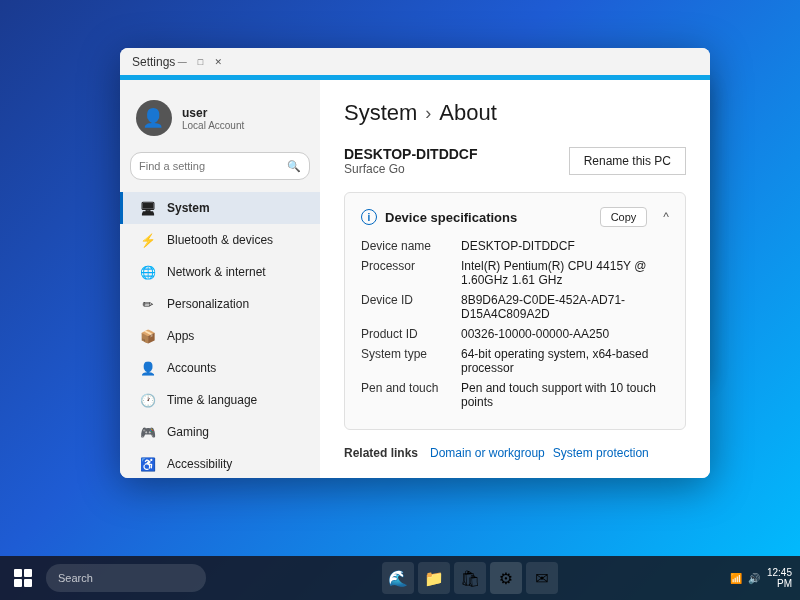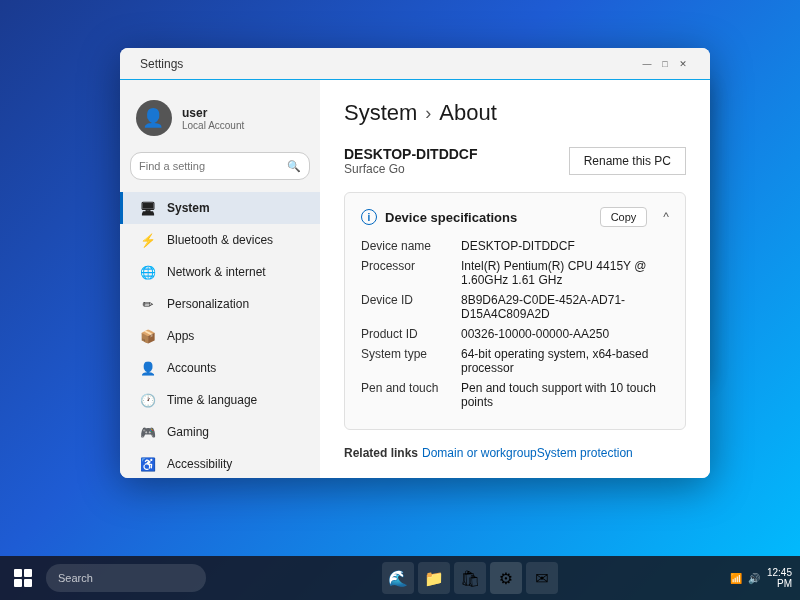--- a/index.html
+++ b/index.html
@@ -109,23 +109,22 @@
       overflow: hidden;
       z-index: 50;
     }
 
     
     .title-bar {
       height: 32px;
       background: #f3f3f3;
       display: flex;
       align-items: center;
-      padding: 0 20px;
-      justify-content: space-between;
-      border-bottom: 1px solid #0ea5e9;
+      padding: 0 12px;
+      border-bottom: 5px solid #0ea5e9;
     }
     .title-bar-left {
       display: flex;
       align-items: center;
       gap: 8px;
     }
     .title-bar-controls {
       display: flex;
       gap: 4px;
     }
@@ -357,21 +356,21 @@
     .spec-value {
       color: #1a1a1a;
       flex: 1;
     }
 
     
     .related-section {
       margin-top: 16px;
       display: flex;
       align-items: center;
-      gap: 0;
+      gap: 8px;
       flex-wrap: wrap;
     }
     .related-label {
       font-size: 12px;
       font-weight: 600;
       color: #333;
       margin-right: 4px;
     }
     .related-link {
       font-size: 12px;

